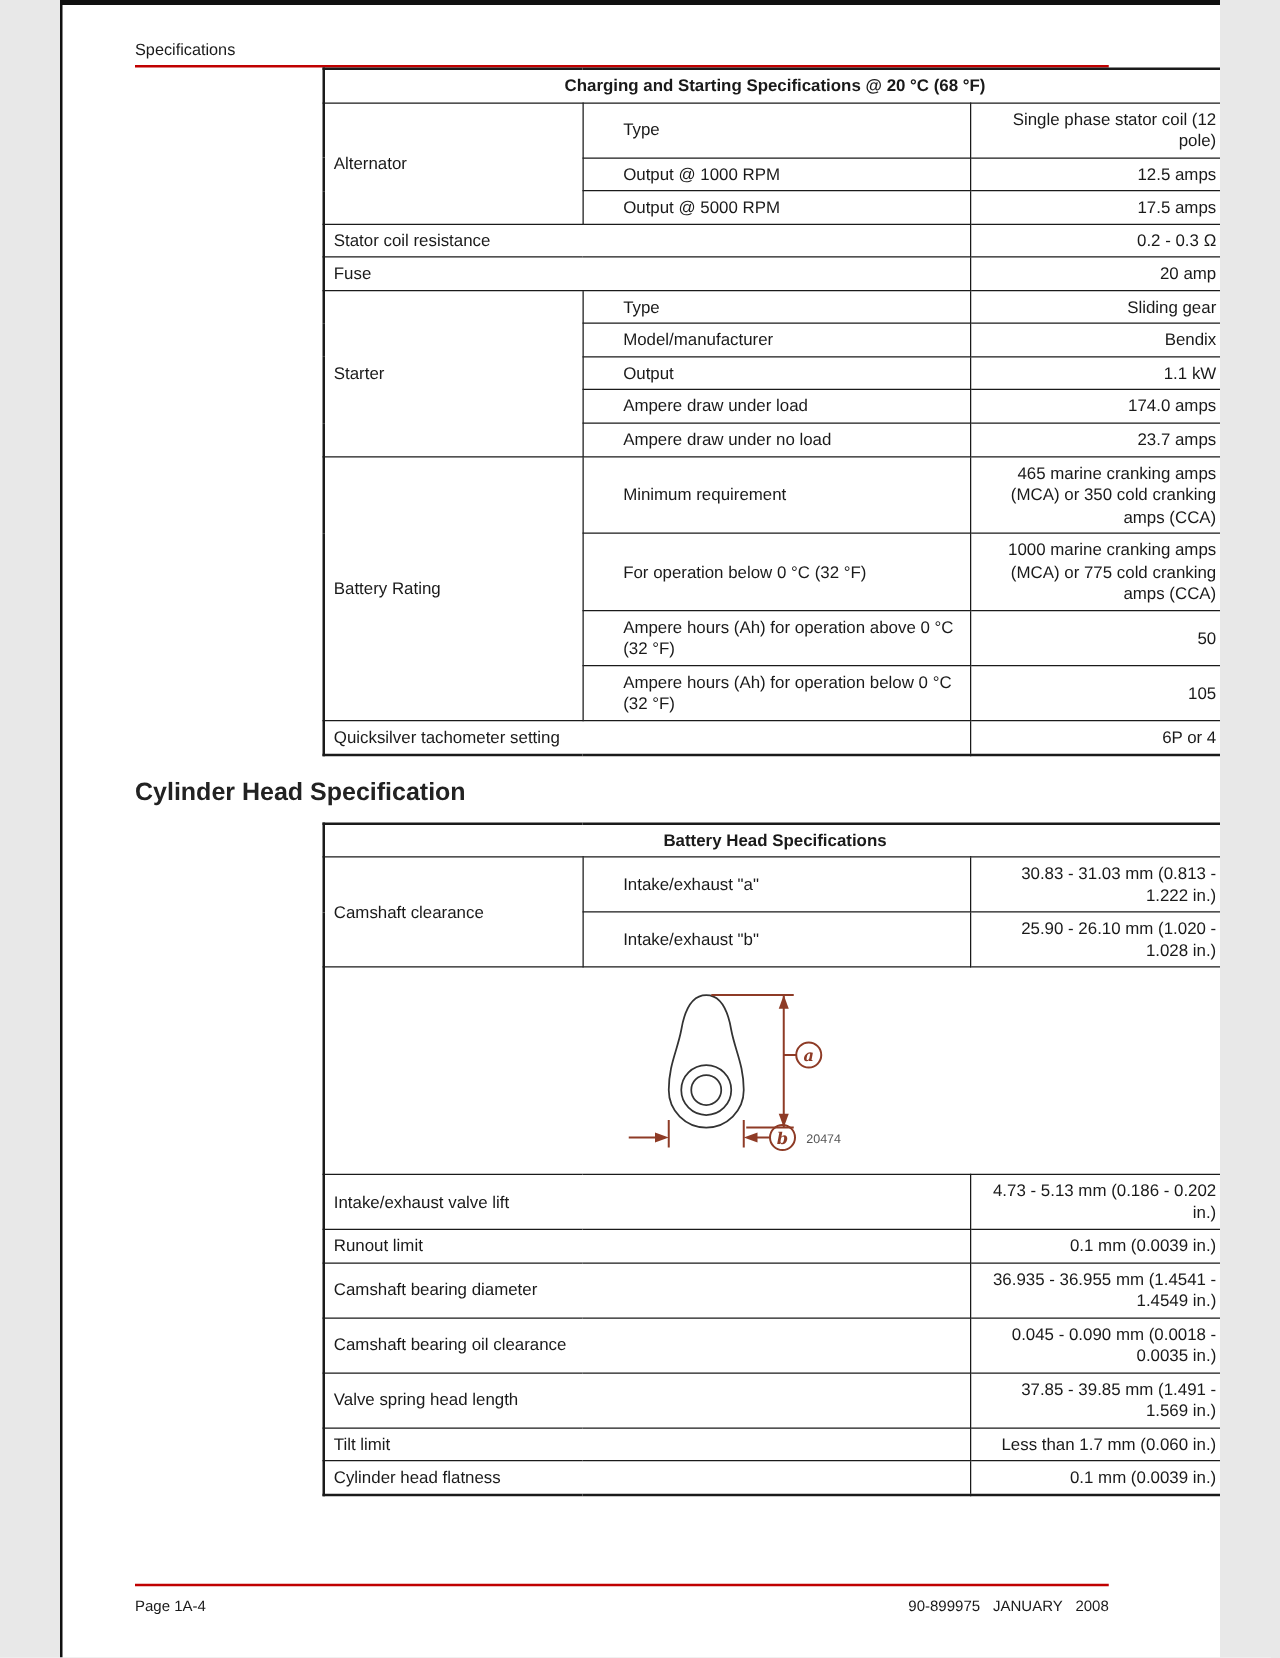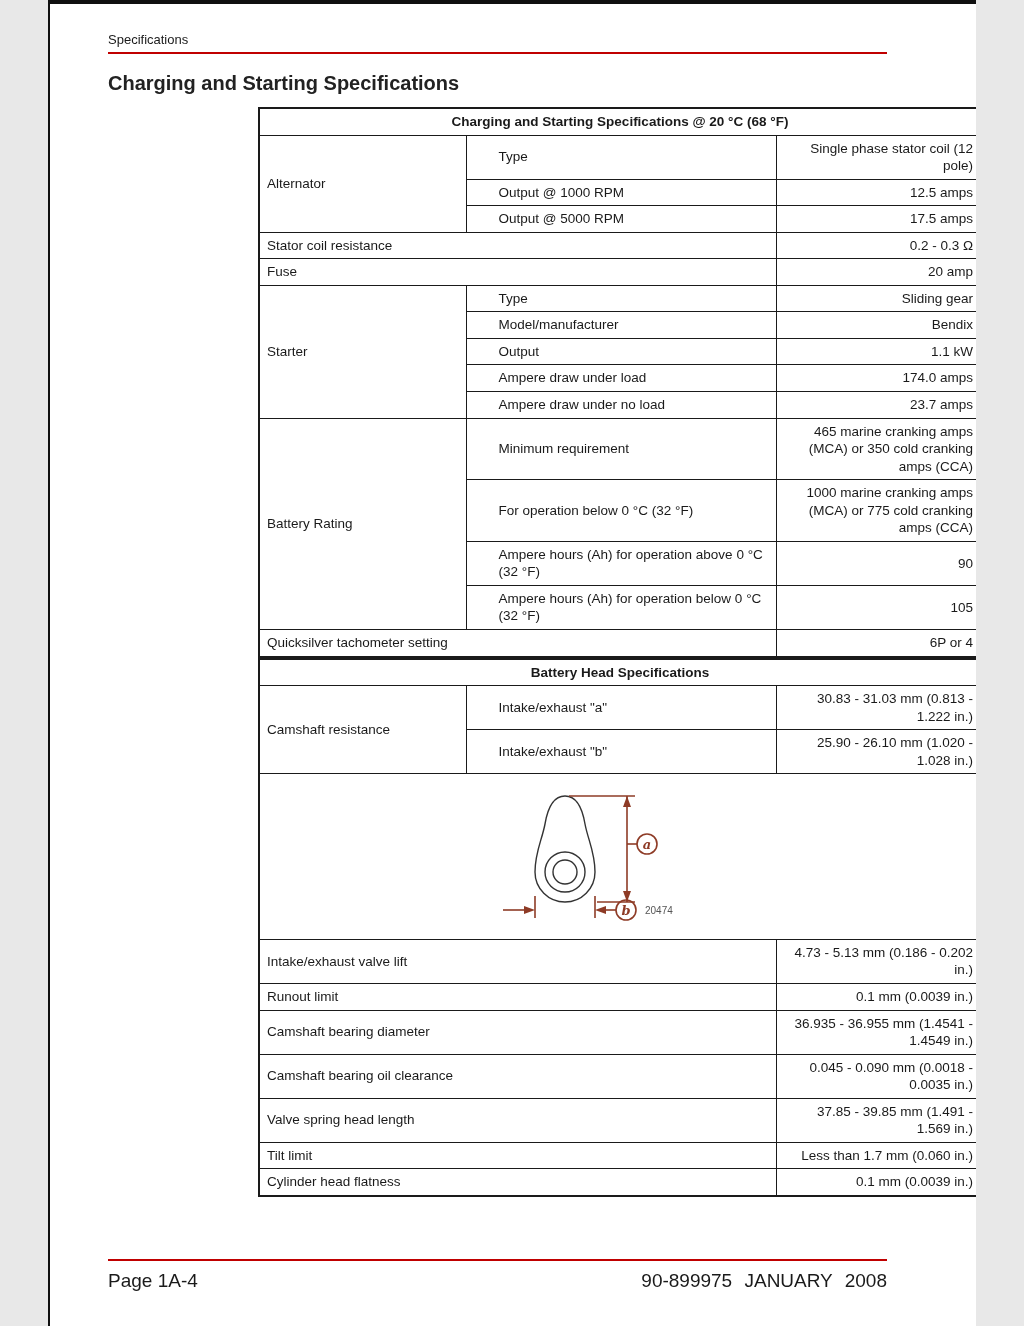--- a/index.html
+++ b/index.html
@@ -67,33 +67,32 @@
   .fignum { fill: #555555; font-family: "Liberation Sans", sans-serif; font-size: 10px; }
   .footer {
     position: absolute;
     left: 58px;
     right: 89px;
     bottom: 34px;
     border-top: 2px solid var(--rule-red, #c00000);
     padding-top: 9px;
     display: flex;
     justify-content: space-between;
-    font-size: 19px;
+    font-size: 12px;
   }
   .footer .right { word-spacing: 7px; }
 </style>
 </head>
 <body>
 
 <div class="page">
   <div class="content">
 
     <div class="running-head">Specifications</div>
 
-    <h1 class="section-heading">Charging and Starting Specifications</h1>
 
     <table class="spec-table">
       <colgroup>
           <col class="c1">
           <col class="c2">
           <col class="c3">
         </colgroup>
       <tbody>
         <tr>
           <th class="title" colspan="3">Charging and Starting Specifications @ 20 °C (68 °F)</th>
@@ -144,46 +143,47 @@
           <td class="lab" rowspan="4">Battery Rating</td>
           <td class="item">Minimum requirement</td>
           <td class="val">465 marine cranking amps (MCA) or 350 cold cranking amps (CCA)</td>
         </tr>
         <tr>
           <td class="item">For operation below 0 °C (32 °F)</td>
           <td class="val">1000 marine cranking amps (MCA) or 775 cold cranking amps (CCA)</td>
         </tr>
         <tr>
           <td class="item">Ampere hours (Ah) for operation above 0 °C (32 °F)</td>
-          <td class="val">90</td>
+          <td class="val">50</td>
         </tr>
         <tr>
           <td class="item">Ampere hours (Ah) for operation below 0 °C (32 °F)</td>
           <td class="val">105</td>
         </tr>
         <tr>
           <td class="lab" colspan="2">Quicksilver tachometer setting</td>
           <td class="val">6P or 4</td>
         </tr>
       </tbody>
     </table>
 
+    <h1 class="section-heading">Cylinder Head Specification</h1>
 
     <table class="spec-table">
       <colgroup>
           <col class="c1">
           <col class="c2">
           <col class="c3">
         </colgroup>
       <tbody>
         <tr>
           <th class="title" colspan="3">Battery Head Specifications</th>
         </tr>
         <tr>
-          <td class="lab" rowspan="2">Camshaft resistance</td>
+          <td class="lab" rowspan="2">Camshaft clearance</td>
           <td class="item">Intake/exhaust "a"</td>
           <td class="val">30.83 - 31.03 mm (0.813 - 1.222 in.)</td>
         </tr>
         <tr>
           <td class="item">Intake/exhaust "b"</td>
           <td class="val">25.90 - 26.10 mm (1.020 - 1.028 in.)</td>
         </tr>
         <tr>
           <td class="diagram-cell" colspan="3">
             <svg width="250" height="150" viewBox="0 0 250 150">

